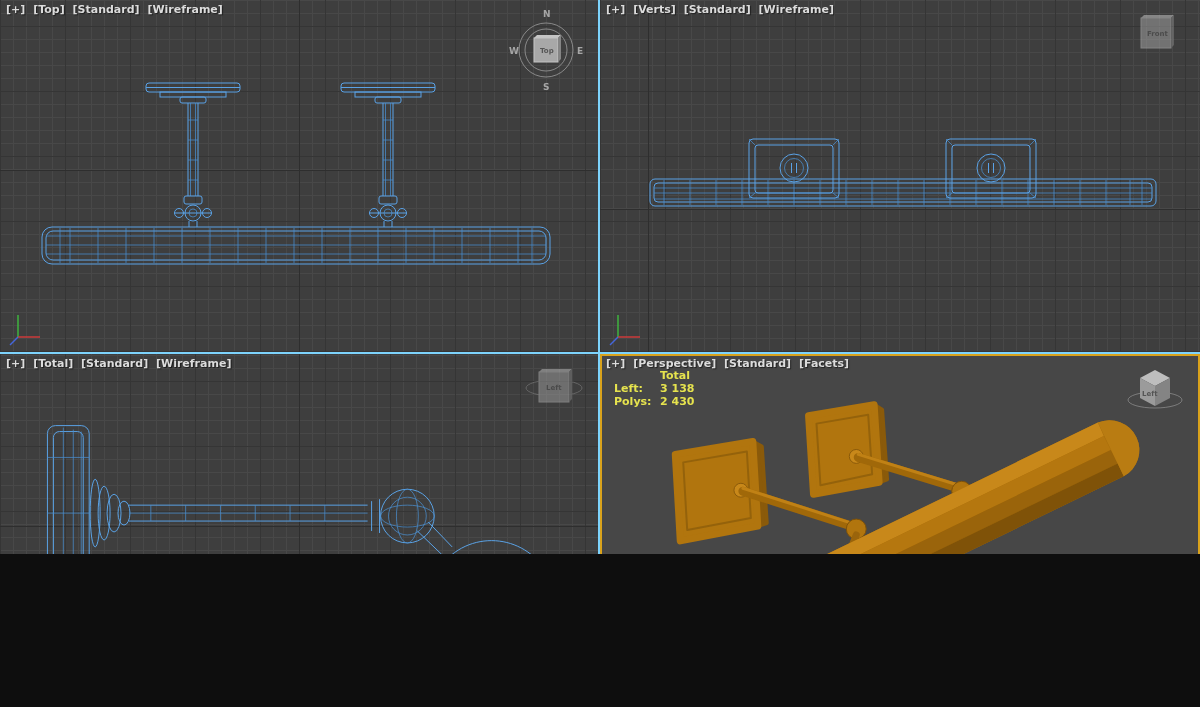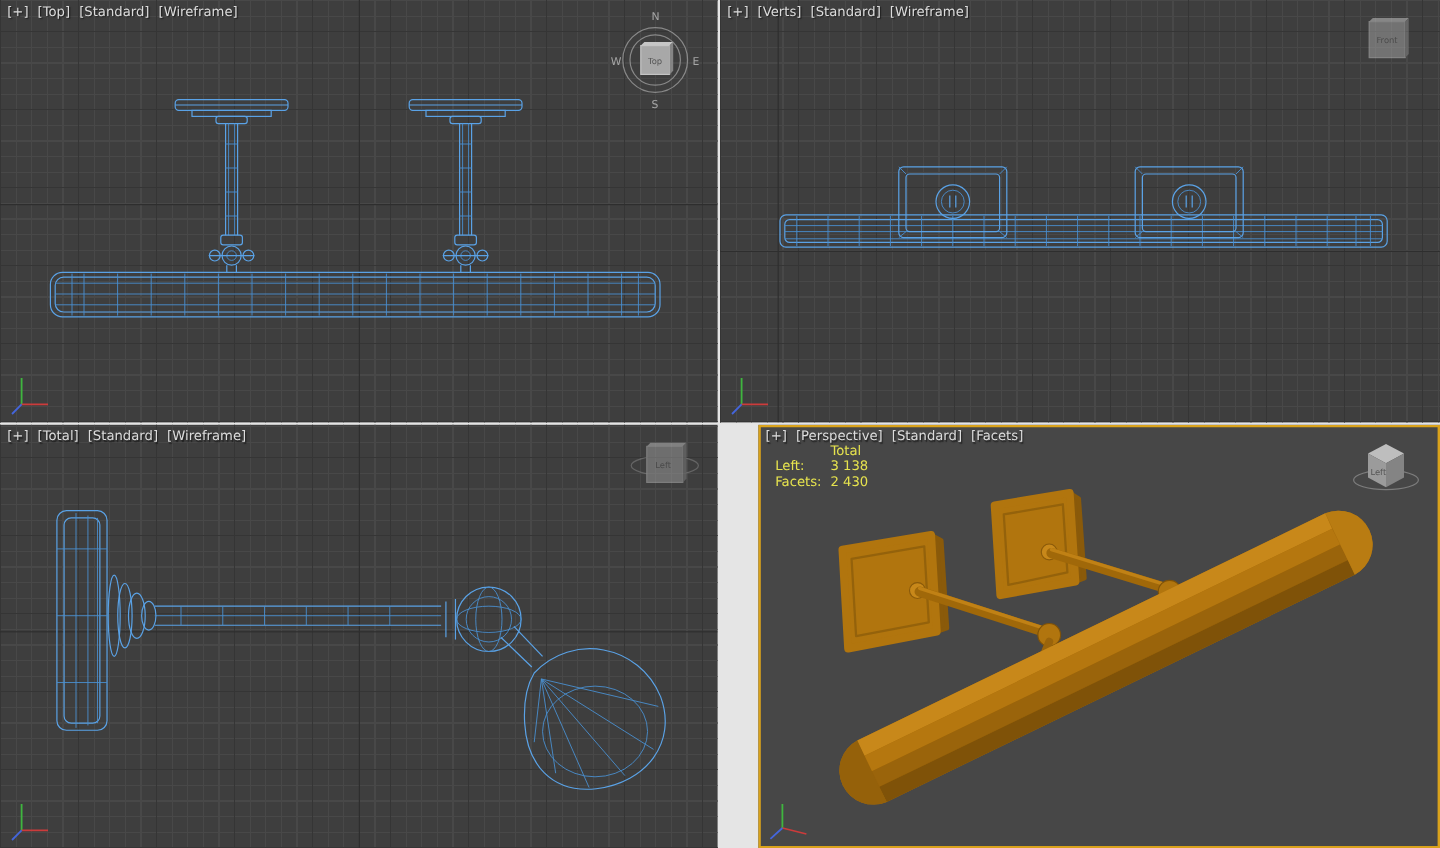--- a/index.html
+++ b/index.html
@@ -1,37 +1,38 @@
 <!DOCTYPE html>
 <html><head>
 <meta charset="utf-8">
 <style>
   * { margin:0; padding:0; box-sizing:border-box; }
   html,body { background:#0e0e0e; }
   body { font-family:"DejaVu Sans","Liberation Sans",sans-serif; }
 
   .layout {
-    position:relative; width:1200px; height:707px;
+    position:relative; width:1200px; height:554px;
     display:grid;
     grid-template-columns:598px 600px;
     grid-template-rows:352px 353px;
     gap:2px;
-    background:#e5e5e5;
+    background:#7dd3fc;
+    font-weight:bold;
   }
   .viewport { position:relative; overflow:hidden; }
 
   .wire-bg {
     background-color:#3e3e3e;
     background-image:
       repeating-linear-gradient(0deg,  #353535 0 1px, transparent 1px 65px),
       repeating-linear-gradient(90deg, #353535 0 1px, transparent 1px 65px),
       repeating-linear-gradient(0deg,  #484848 0 1px, transparent 1px 13px),
       repeating-linear-gradient(90deg, #484848 0 1px, transparent 1px 13px);
   }
-  .persp-bg { background-color:#474747;margin-left:32px; }
+  .persp-bg { background-color:#474747; }
   .viewport.active { box-shadow: inset 0 0 0 2px #d9a21b; }
 
   .vp-label {
     position:absolute; top:3px; left:6px; z-index:6;
     font-size:11px; color:#dcdcdc;
     text-shadow:1px 1px 1px rgba(0,0,0,.55);
     white-space:nowrap;
   }
   .vp-label span { margin-right:4px; cursor:pointer; }
 
@@ -270,21 +271,21 @@
     <div class="stats">
       <div class="stats-row">
         <span></span>
         <span>Total</span>
       </div>
       <div class="stats-row">
         <span>Left:</span>
         <span>3 138</span>
       </div>
       <div class="stats-row">
-        <span>Facets:</span>
+        <span>Polys:</span>
         <span>2 430</span>
       </div>
     </div>
 
     <svg class="geom" viewBox="0 0 600 355">
       <g>
 
         <g>
           <polygon points="152,88 161,93 166,170 157,173" fill="#8a5a0a" stroke="#8a5a0a" stroke-width="4" stroke-linejoin="round"></polygon>
           <polygon points="74,101 152,88 157,173 79,188" fill="#b1750e" stroke="#b1750e" stroke-width="7" stroke-linejoin="round"></polygon>

